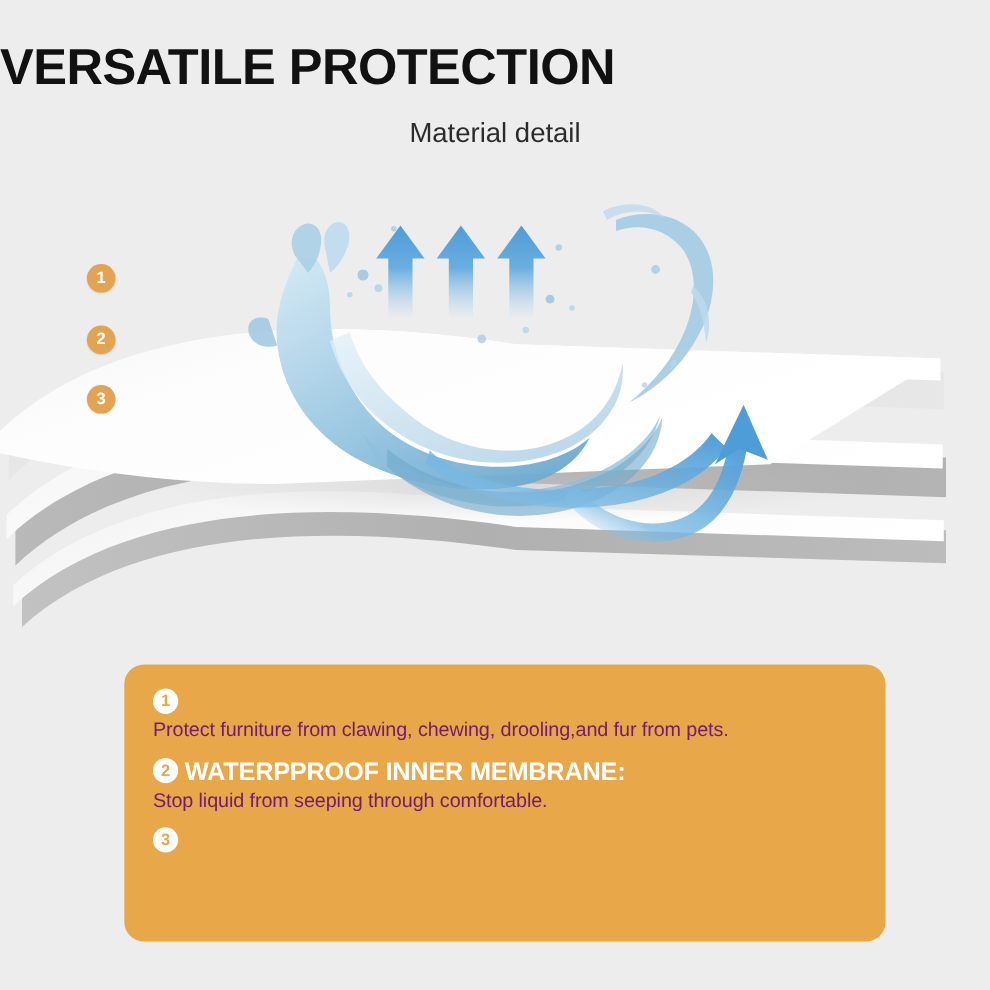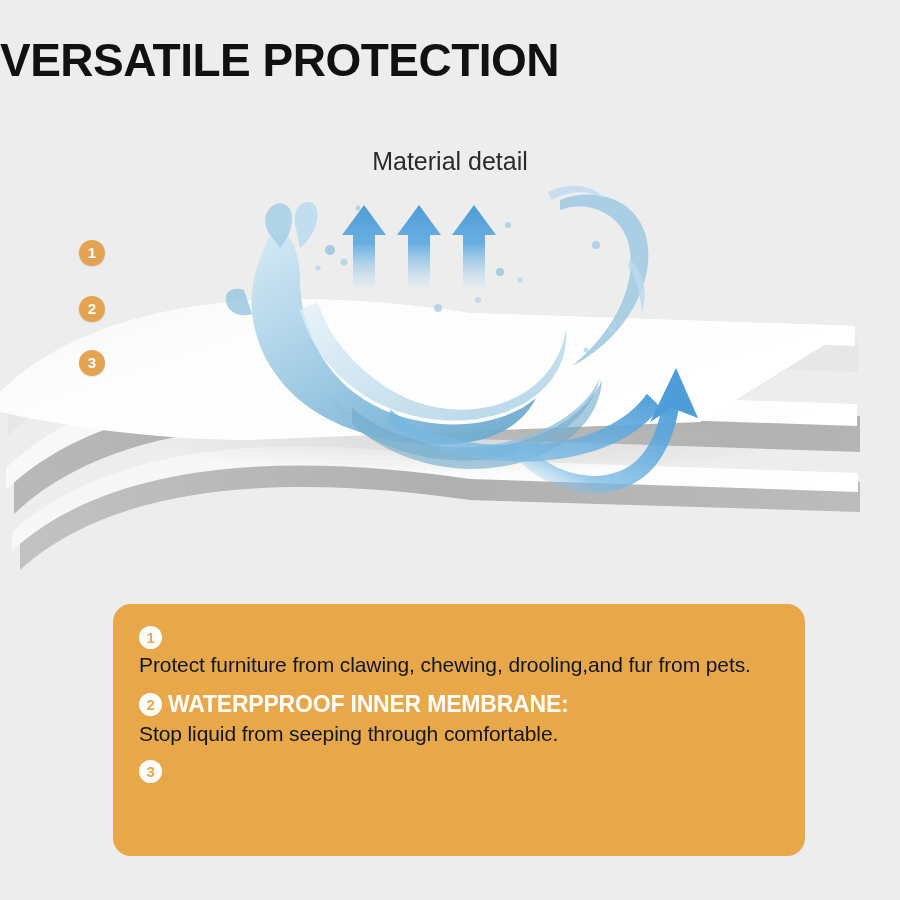--- a/index.html
+++ b/index.html
@@ -38,21 +38,20 @@
   #page-subtitle {
     position: absolute;
     top: 108px;
     left: 0;
     width: 900px;
     text-align: center;
     font-size: 25px;
     font-weight: 400;
     color: #2b2b2b;
     line-height: 1.1;
-    margin-top: 40px;
   }
 
   
   #illustration {
     position: absolute;
     left: 0;
     top: 140px;
     width: 900px;
     height: 440px;
   }
@@ -115,23 +114,23 @@
     border-radius: 50%;
     background: #ffffff;
     color: #e8a748;
     font-size: 15px;
     font-weight: 700;
     line-height: 23px;
     text-align: center;
   }
   .feature-desc {
     margin-top: 3px;
-    font-size: 21px;
+    font-size: 18px;
     font-weight: 400;
-    color: #0f172a;
+    color: #701a75;
     line-height: 1.25;
     letter-spacing: -0.1px;
     white-space: nowrap;
   }
 </style>
 </head>
 <body>
 
 <div id="stage">
 

